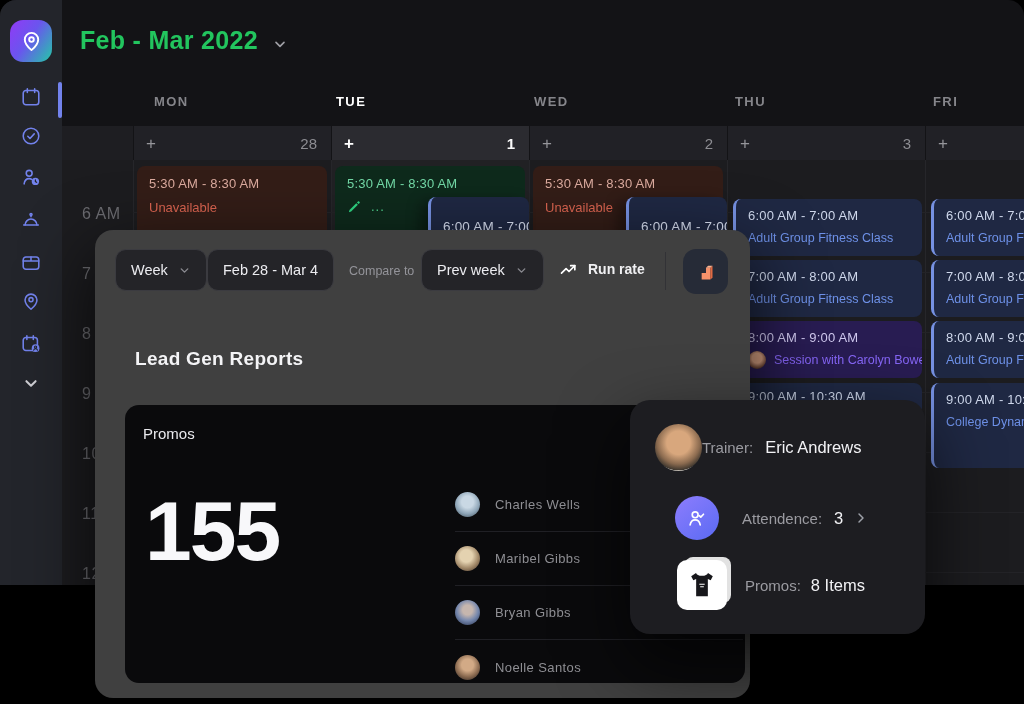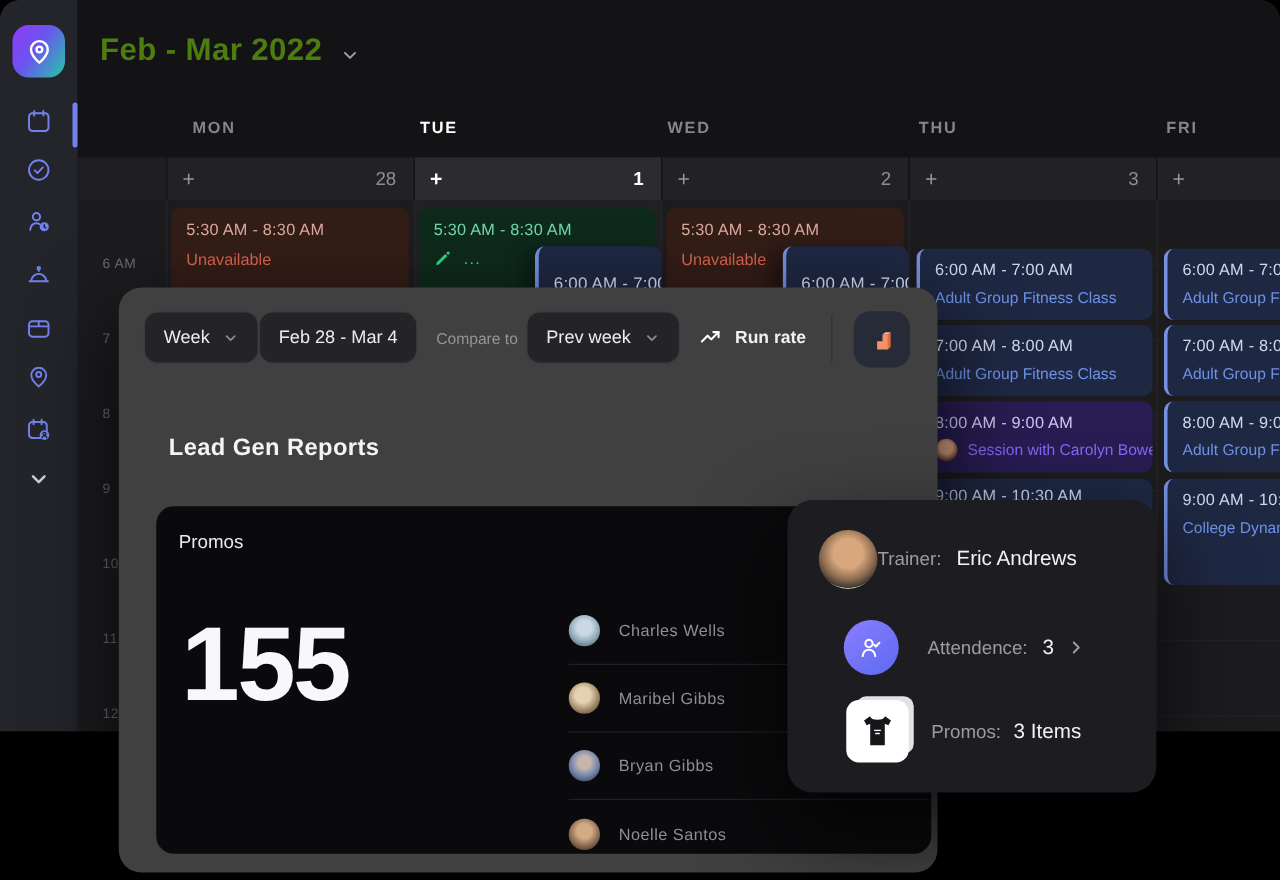--- a/index.html
+++ b/index.html
@@ -6,21 +6,21 @@
   body { background:#000; font-family:"Liberation Sans", sans-serif; }
   .screen { position:relative; width:1024px; height:704px; background:#000;
             border-radius:16px; overflow:hidden; }
 
   
   .window { position:absolute; left:0; top:0; width:1024px; height:585px; background:#131316; }
   .grid-bg { position:absolute; left:62px; top:160px; width:962px; height:425px; background:#1c1c1f; }
   .today-col { position:absolute; left:331px; top:160px; width:198px; height:425px; background:rgba(255,255,255,.022); }
   .vline { position:absolute; top:160px; width:1px; height:425px; background:#26262a; }
   .hline { position:absolute; height:1px; background:#232327; left:133px; width:891px; }
-  .hlabel { position:absolute; font-size:11px; color:#6b6b70; letter-spacing:.5px; }
+  .hlabel { position:absolute; font-size:16px; color:#6b6b70; letter-spacing:.5px; }
   .dlabel { position:absolute; top:94px; font-size:13px; letter-spacing:1.4px; color:#85858a; font-weight:600; }
   .dlabel.today { color:#fff; font-weight:700; }
   .datecell { position:absolute; top:126px; height:34px; background:#212126; border-left:1px solid #131316;
               display:flex; align-items:center; justify-content:space-between; padding:0 14px 0 12px; }
   .datecell.today { background:#2b2b30; }
   .datecell.gutter { background:#1e1e22; border-left:none; }
   .plus { font-size:17px; color:#96969b; font-weight:400; line-height:1; cursor:default; }
   .datecell.today .plus { color:#fff; font-weight:600; }
   .datenum { font-size:15px; color:#8d8d92; }
   .datecell.today .datenum { color:#fafafa; font-weight:600; }
@@ -48,21 +48,21 @@
 
   
   .sidebar { position:absolute; left:0; top:0; width:62px; height:585px; background:#23252b; z-index:5; }
   .logo { position:absolute; left:10px; top:20px; width:42px; height:42px; border-radius:13px;
           background:linear-gradient(125deg,#8d3df5 5%,#6a55ee 45%,#23c9a7 100%);
           display:flex; align-items:center; justify-content:center; }
   .active-bar { position:absolute; left:58px; top:82px; width:4px; height:36px; background:#7282ec; border-radius:3px; }
   .sicon { position:absolute; left:20px; width:22px; height:22px; cursor:pointer; }
 
   
-  .title { position:absolute; left:80px; top:26px; font-size:25px; font-weight:700; color:#4d7c0f; letter-spacing:.3px; }
+  .title { position:absolute; left:80px; top:26px; font-size:25px; font-weight:700; color:#22c55e; letter-spacing:.3px; }
   .title-chevron { position:absolute; left:272px; top:36px; }
 
   
   .panel { position:absolute; left:95px; top:230px; width:655px; height:468px; background:#404040;
            border-radius:18px; box-shadow:0 24px 70px rgba(0,0,0,.75); z-index:30; }
   .pill { position:absolute; top:19px; height:42px; display:inline-flex; align-items:center; gap:10px;
           padding:0 15px; background:#242428; border:1px solid #3b3b40; border-radius:11px;
           font-size:14.5px; color:#ececf0; cursor:pointer; white-space:nowrap; }
   .compare { position:absolute; left:254px; top:34px; font-size:12.5px; color:#94949a; }
   .runrate { position:absolute; left:464px; top:29px; display:flex; align-items:center; gap:9px;
@@ -382,17 +382,17 @@
         </svg>
     </div>
     <div class="trow" style="top:156px;height:58px;left:47px">
       <span class="tile">
         <svg width="36" height="36" viewBox="0 0 24 24">
           <path d="M8 4L4.8 6.2 6.2 8.8l1.9-.8V19.5h7.8V8l1.9.8 1.4-2.6L16 4c-.5 1.2-1.7 1.9-4 1.9S8.5 5.2 8 4z" fill="#17171b"></path>
           <path d="M10.2 11.5h3.6M10.8 13.2h2.4" stroke="#fff" stroke-width=".7"></path>
         </svg>
       </span>
       <span class="tlabel" style="margin-left:18px">Promos:</span>
-      <span class="tvalue" style="margin-left:10px">3 Items</span>
+      <span class="tvalue" style="margin-left:10px">8 Items</span>
     </div>
   </div>
 
 </div>
 
 </body></html>

